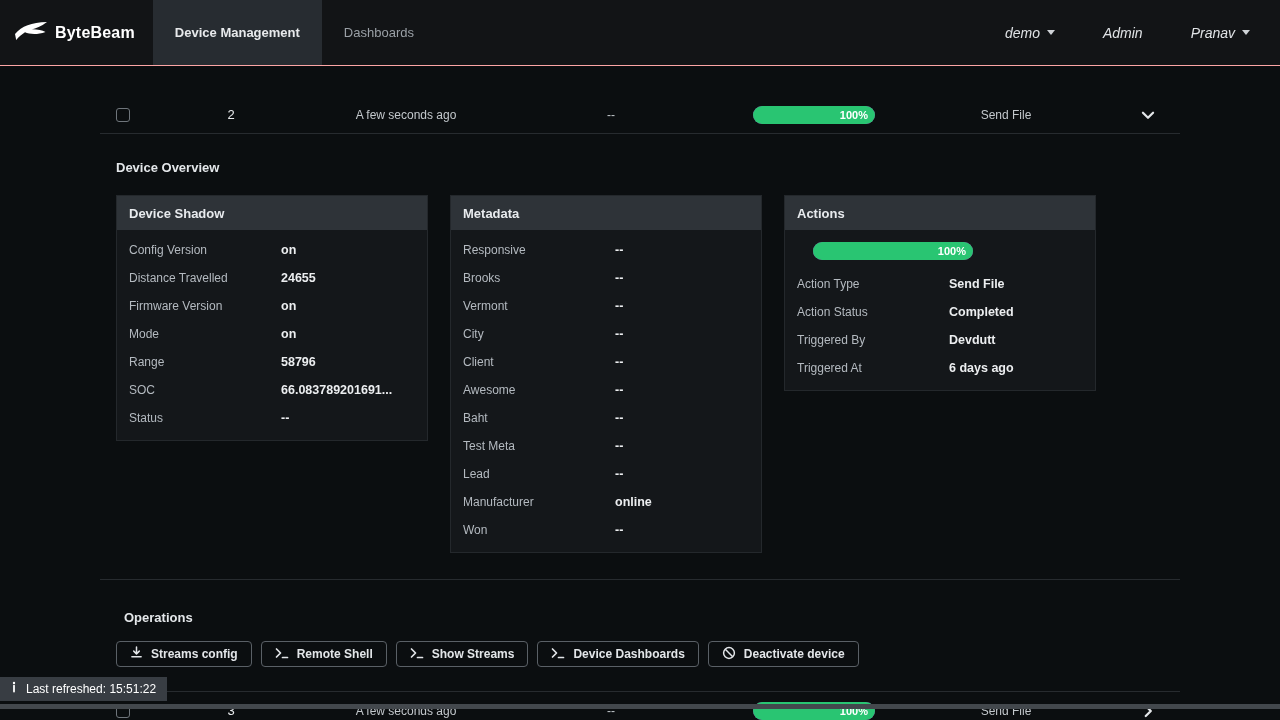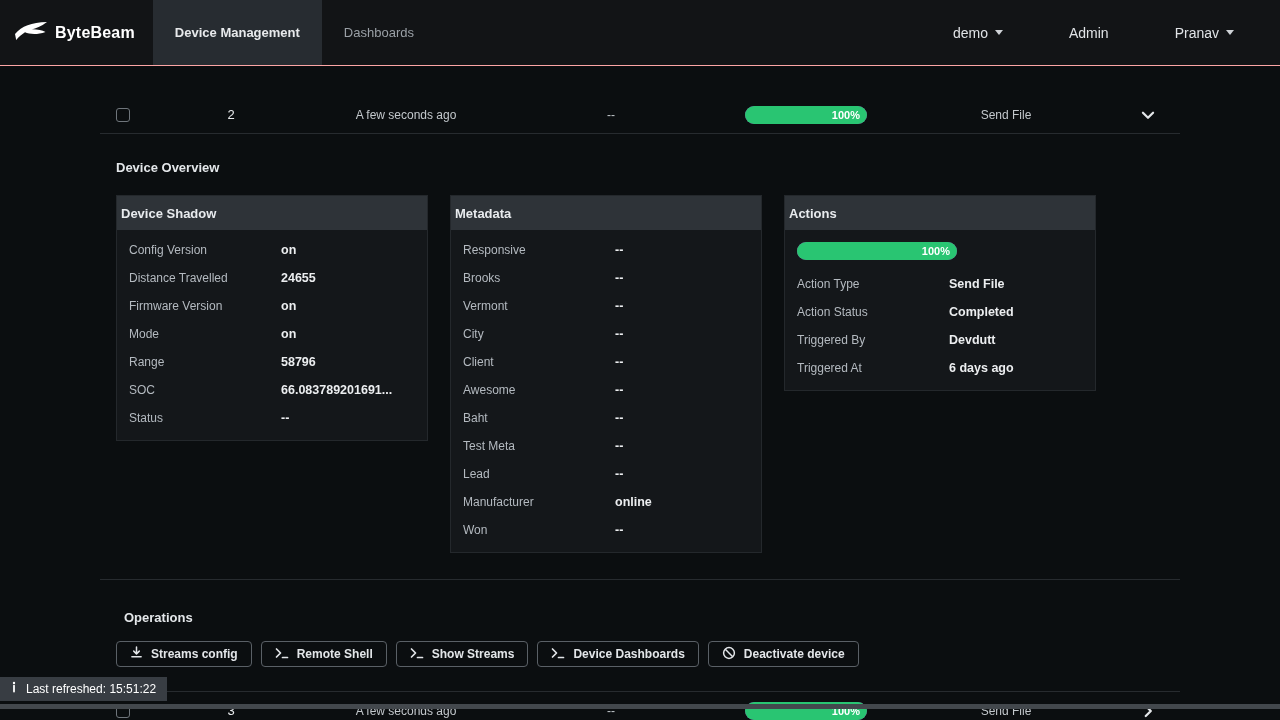--- a/index.html
+++ b/index.html
@@ -12,48 +12,48 @@
     position:relative;
   }
 
   
   .navbar { height:66px; background:#121416; display:flex; align-items:stretch; border-bottom:1px solid #fca5a5; }
   .brand { display:flex; align-items:center; gap:7px; padding:0 18px 0 14px; cursor:pointer; }
   .brand-name { font-size:16px; font-weight:bold; color:#ffffff; letter-spacing:.2px; }
   .nav-tabs { display:flex; align-items:stretch; }
   .nav-tab { display:flex; align-items:center; padding:0 22px; font-size:13px; color:#9aa0a6; cursor:pointer; }
   .nav-tab.active { background:#272c31; color:#e8eaec; font-weight:bold; }
-  .nav-right { margin-left:auto; display:flex; align-items:center; gap:66px; padding-right:46px; font-size:14px; color:#e0e3e6; }
+  .nav-right { margin-left:auto; display:flex; align-items:center; gap:48px; padding-right:30px; font-size:14px; color:#e0e3e6;font-style:italic; }
   .nav-item { display:flex; align-items:center; gap:7px; cursor:pointer; }
   .caret { width:0; height:0; border-left:4px solid transparent; border-right:4px solid transparent; border-top:5px solid #cfd3d7; }
 
   
   .content { width:1080px; margin:0 auto; padding-top:30px; }
 
   .device-row { display:flex; align-items:center; height:38px; cursor:pointer; }
   .device-row.top { border-bottom:1px solid #272b2f; }
   .device-row.bottom { border-top:1px solid #272b2f; margin-top:24px; }
   .col-check { width:56px; padding-left:16px; }
   .checkbox { width:14px; height:14px; border:1px solid #6f757b; border-radius:3px; display:block; background:transparent; cursor:pointer; }
   .col-id { width:150px; text-align:center; font-size:13px; color:#e8eaec; }
   .col-heartbeat { width:200px; text-align:center; font-size:12px; color:#c3c8cc; }
   .col-dash { width:210px; text-align:center; font-size:12px; color:#c3c8cc; }
   .col-progress { width:180px; display:flex; justify-content:center; }
   .col-action { width:220px; text-align:center; font-size:12px; color:#c3c8cc; }
   .col-chevron { width:64px; display:flex; justify-content:center; }
   .chev { cursor:pointer; display:flex; align-items:center; }
 
-  .progress { width:122px; height:18px; border-radius:9px; background:#a21caf; overflow:hidden; position:relative; }
+  .progress { width:122px; height:18px; border-radius:9px; background:#a21caf; overflow:hidden; position:relative;margin-left:16px; }
   .progress-fill { position:absolute; inset:0; background:var(--green,#29c572); display:flex; align-items:center; justify-content:flex-end; padding-right:7px; font-size:11px; font-weight:bold; color:#ffffff; }
 
   
   .section-title { font-size:13px; font-weight:bold; color:#e4e7ea; margin:26px 0 0 16px; }
   .cards { display:flex; gap:22px; padding:20px 0 0 16px; align-items:flex-start; }
   .card { width:312px; background:#14171a; border:1px solid #24282c; }
-  .card-header { height:34px; background:#2e3338; display:flex; align-items:center; padding:0 4px; font-size:13px; font-weight:bold; color:#e8ebee; }
+  .card-header { height:34px; background:#2e3338; display:flex; align-items:center; padding:0 12px; font-size:13px; font-weight:bold; color:#e8ebee; }
   .card-body { padding:6px 0 8px; }
   .kv-row { display:flex; align-items:center; min-height:28px; padding:0 12px; font-size:12px; }
   .kv-label { width:152px; color:#b4bac0; flex-shrink:0; }
   .kv-value { font-weight:bold; color:#eceef0; font-size:12.5px; }
   .card-progress-wrap { padding:12px 12px 4px; }
   .card-progress-wrap .progress { width:160px; }
 
   
   .ops-divider { border-top:1px solid #272b2f; margin-top:26px; }
   .ops { padding:22px 0 0 16px; }

